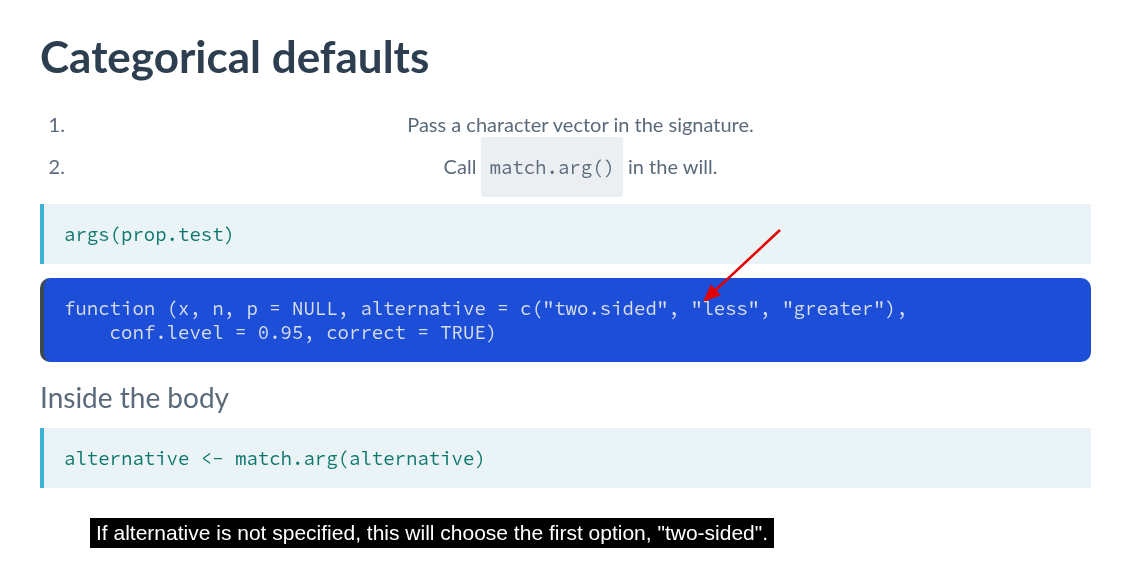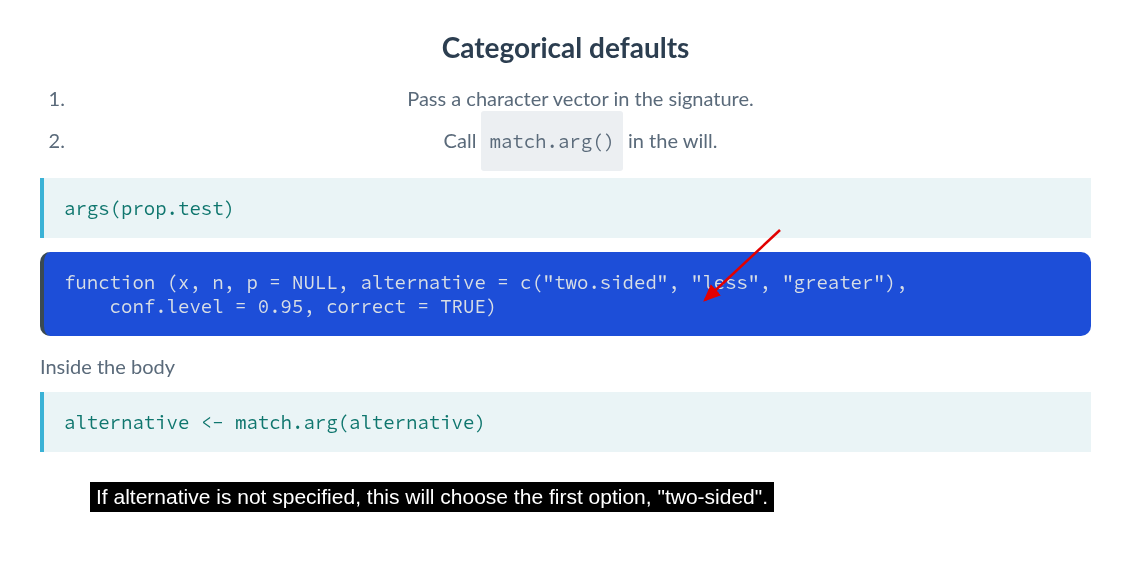--- a/index.html
+++ b/index.html
@@ -5,25 +5,24 @@
     * { box-sizing: border-box; margin: 0; padding: 0; }
     body {
       font-family: 'Lato', 'Helvetica Neue', Arial, sans-serif;
       color: #34495e;
       background: #fff;
       padding: 30px 40px;
       width: 1131px;
       position: relative;
     }
     h1 {
-      font-size: 28px;
+      font-size: 44px;
       font-weight: 700;
       color: #2c3e50;
-      margin-bottom: 16px;
-      text-align: center;
+      margin-bottom: 24px;
     }
     ol {
       list-style: decimal;
       padding-left: 30px;
       margin-bottom: 20px;
     }
     ol li {
       font-size: 20px;
       color: #5a6a7a;
       line-height: 1.8;
@@ -51,21 +50,21 @@
       background: #eaf4f6;
       color: #0f766e;
     }
     .code-dark {
       background: #1d4ed8;
       color: #d8dee5;
       border-left: 4px solid #3a4a52;
       border-radius: 10px;
     }
     .body-text {
-      font-size: 20px;
+      font-size: 28px;
       color: #5a6a7a;
       margin: 18px 0 10px 0;
     }
     .caption-box {
       background: #000;
       color: #fff;
       font-size: 21px;
       padding: 3px 6px;
       display: inline-block;
       margin-left: 50px;

